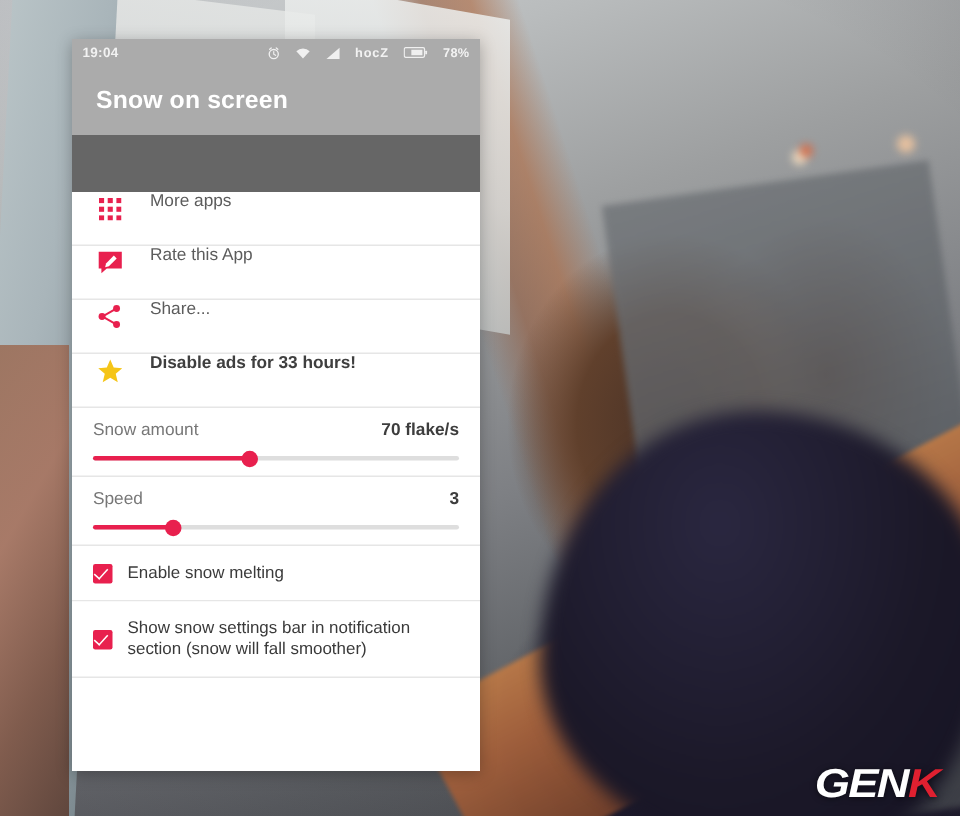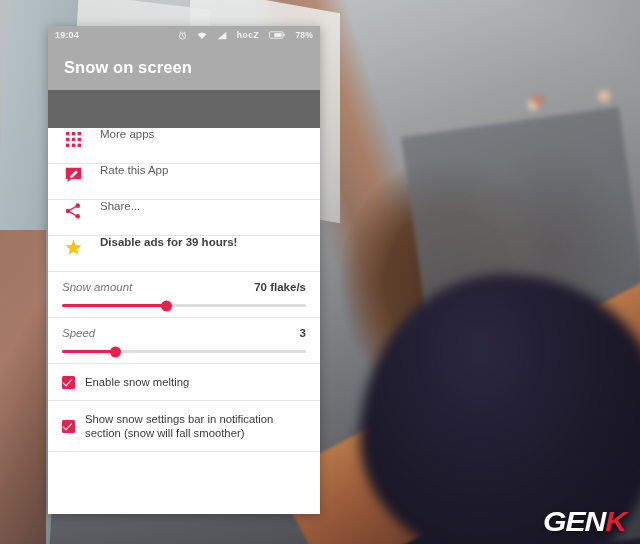--- a/index.html
+++ b/index.html
@@ -227,21 +227,20 @@
   }
   .slider-top {
     display: flex;
     align-items: baseline;
     justify-content: space-between;
     margin-bottom: 11px;
   }
   .slider-top .name {
     font-size: 11.5px;
     color: #777777;
-    font-style: italic;
   }
   .slider-top .val {
     font-size: 11.5px;
     color: #3d3d3d;
     font-weight: bold;
   }
   .track {
     position: relative;
     height: 3px;
     background: #dedede;
@@ -418,21 +417,21 @@
         </span>
         <span class="lbl">Share...</span>
       </div>
 
       <div class="menu-item bold">
         <span class="ic">
           <svg width="17" height="17" viewBox="0 0 20 20">
             <path d="M10 0.8 12.7 7 19.4 7.6 14.3 12 15.9 18.6 10 15.1 4.1 18.6 5.7 12 0.6 7.6 7.3 7Z" fill="#f5c518"></path>
           </svg>
         </span>
-        <span class="lbl">Disable ads for 39 hours!</span>
+        <span class="lbl">Disable ads for 33 hours!</span>
       </div>
 
     </div>
 
 
 
     <div class="slider-row">
       <div class="slider-top">
         <span class="name">Snow amount</span>
         <span class="val">70 flake/s</span>

